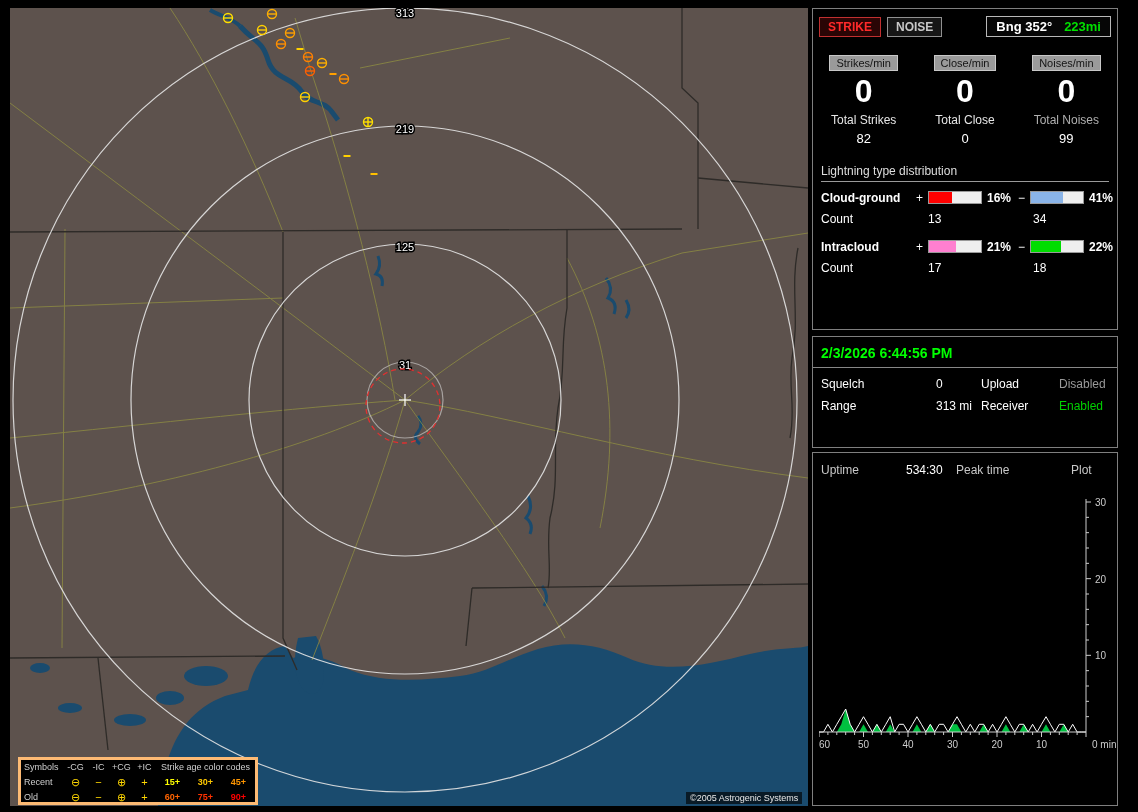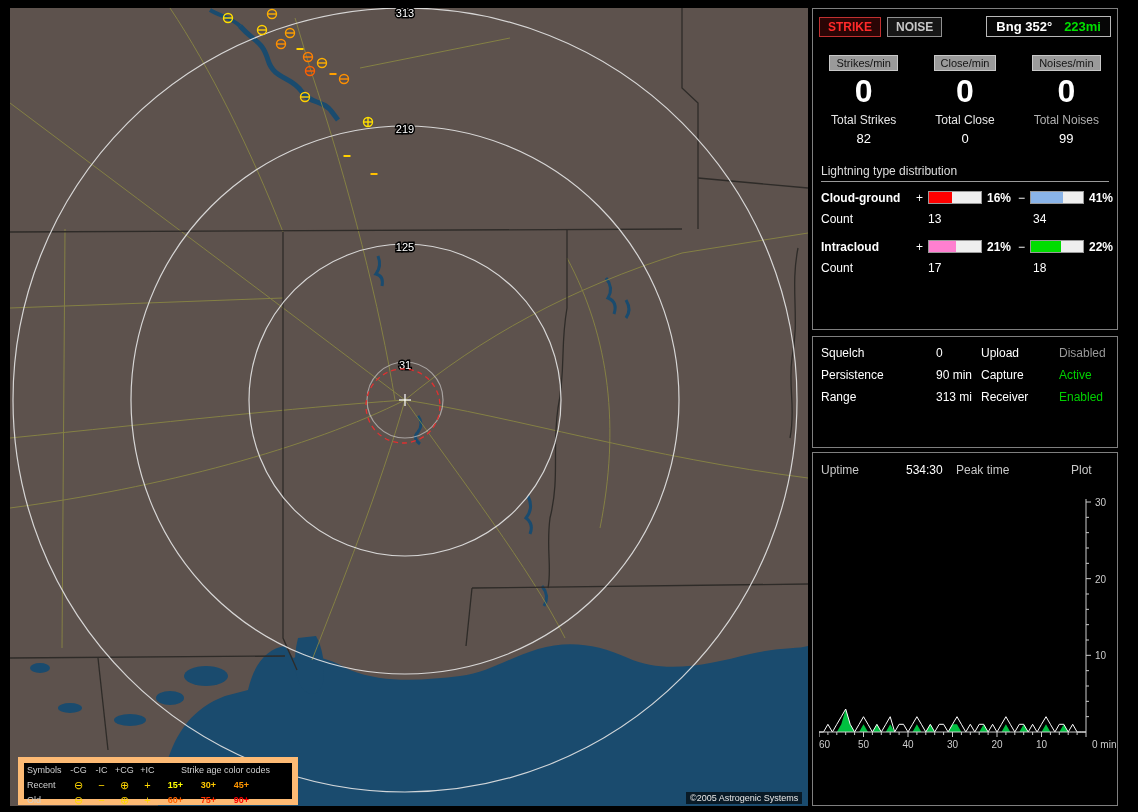--- a/index.html
+++ b/index.html
@@ -5,21 +5,21 @@
   html,body{margin:0;padding:0;background:#000;}
   body{font-family:"Liberation Sans", sans-serif;}
   .screen{position:relative;width:1138px;height:812px;background:#000;overflow:hidden;}
 
   
   .map-wrap{position:absolute;left:10px;top:8px;width:798px;height:798px;background:#5d524d;}
   .map-wrap svg{display:block;}
   .credit{position:absolute;left:676px;top:784px;font-size:9px;color:#e8e8e8;background:rgba(0,0,0,0.65);padding:1px 4px;white-space:nowrap;}
 
   
-  .legend{position:absolute;left:8px;top:749px;width:280px;height:48px;background:#000;border:6px solid #fdba74;font-size:9px;color:#cfcfcf;box-sizing:border-box;}
+  .legend{position:absolute;left:8px;top:749px;width:240px;height:48px;background:#000;border:3px solid #fdba74;font-size:9px;color:#cfcfcf;box-sizing:border-box;}
   .lrow{display:flex;align-items:center;height:15px;padding-left:3px;}
   .lc{display:inline-block;line-height:1;}
   .c0{width:40px;}
   .chead{width:23px;text-align:center;}
   .sym{width:23px;text-align:center;font-size:11px;}
   .age-hdr{flex:1;text-align:center;}
   .agev{width:33px;text-align:center;font-weight:bold;}
 
   
   .box{position:absolute;left:812px;width:306px;background:#000;border:1px solid #7f7f7f;box-sizing:border-box;}
@@ -302,32 +302,27 @@
       <span class="pct">22%</span>
     </div>
     <div class="count-row">
       <span>Count</span>
       <span>17</span>
       <span>18</span>
     </div>
   </section>
 
   <section class="box box2">
+    <div class="datetime">2/3/2026 6:44:56 PM</div>
     <div class="status-grid">
       <div class="srow">
         <span>Squelch</span>
         <span>0</span>
         <span>Upload</span>
         <span class="state-dim">Disabled</span>
-      </div>
-      <div class="srow">
-        <span>Persistence</span>
-        <span>90 min</span>
-        <span>Capture</span>
-        <span class="state-on">Active</span>
       </div>
       <div class="srow">
         <span>Range</span>
         <span>313 mi</span>
         <span>Receiver</span>
         <span class="state-on">Enabled</span>
       </div>
     </div>
   </section>
 

